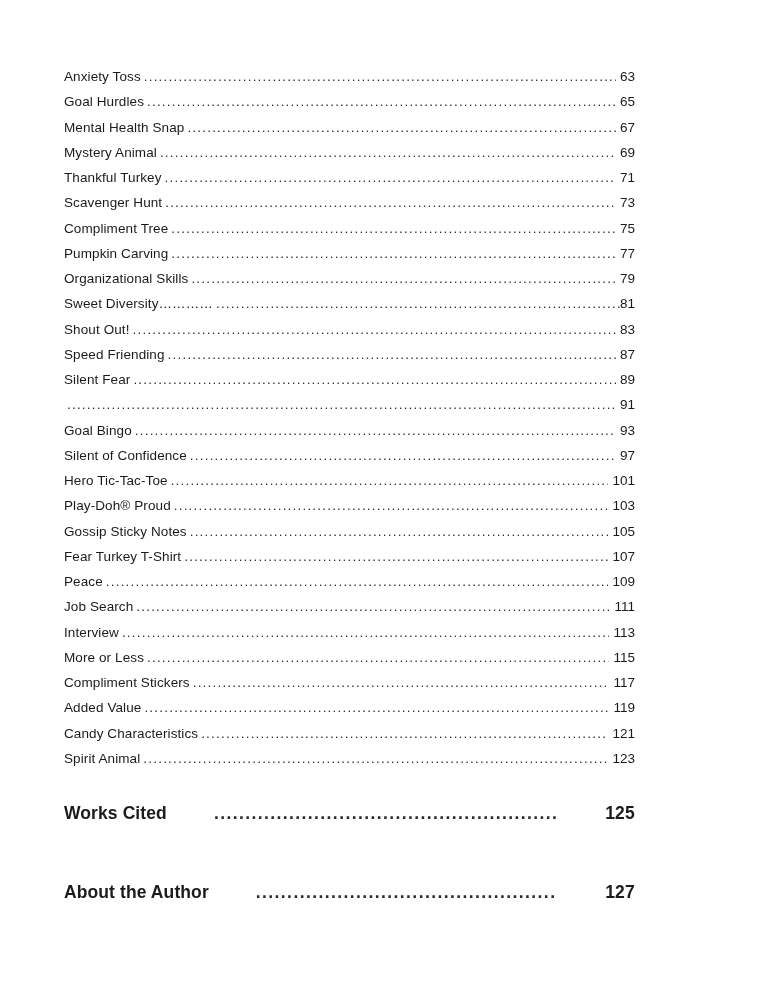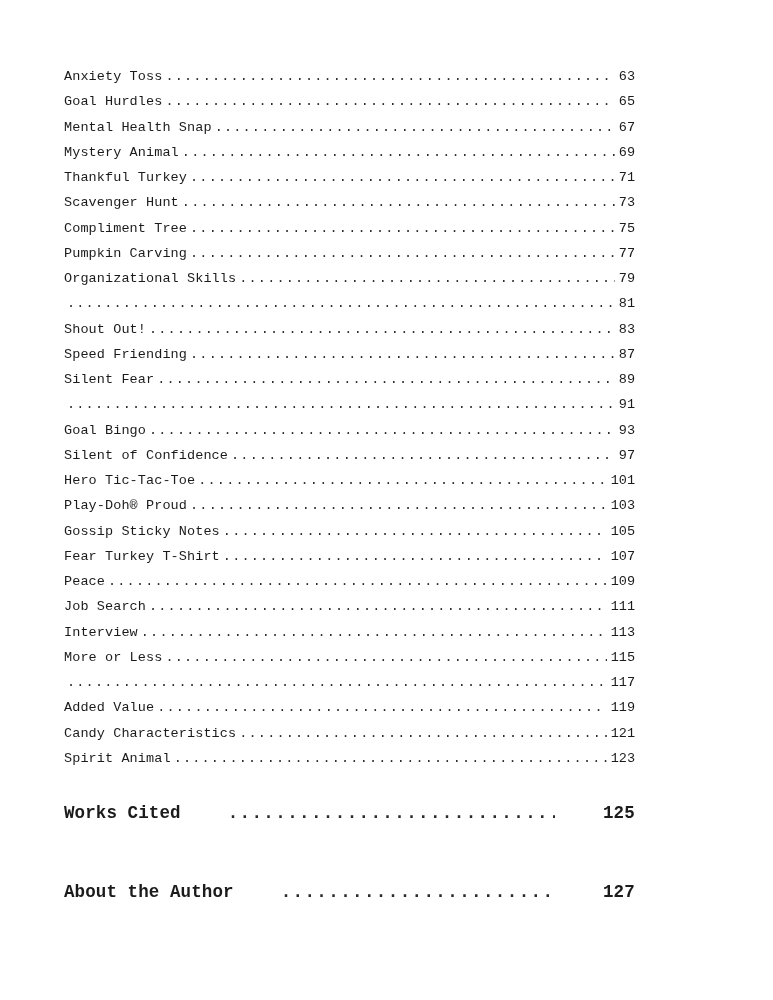--- a/index.html
+++ b/index.html
@@ -5,21 +5,21 @@
   html, body {
     margin: 0;
     padding: 0;
     background: #ffffff;
   }
   .page {
     position: relative;
     width: 773px;
     height: 1000px;
     background: #ffffff;
-    font-family: Liberation Mono, monospace;
+    font-family: Liberation Sans, sans-serif;
     color: #1b1b1b;
     overflow: hidden;
   }
   .toc {
     position: absolute;
     top: 64px;
     left: 64px;
     width: 571px;
   }
   .toc-row {
@@ -111,20 +111,21 @@
           <span class="title">Pumpkin Carving</span>
           <span class="leader">................................................................................................................................................................................................................................................................................................................................................................................................................</span>
           <span class="pagenum">77</span>
         </div>
         <div class="toc-row">
           <span class="title">Organizational Skills</span>
           <span class="leader">................................................................................................................................................................................................................................................................................................................................................................................................................</span>
           <span class="pagenum">79</span>
         </div>
         <div class="toc-row no-gap">
+          <span class="title">Sweet Diversity…………</span>
           <span class="leader">................................................................................................................................................................................................................................................................................................................................................................................................................</span>
           <span class="pagenum">81</span>
         </div>
         <div class="toc-row">
           <span class="title">Shout Out!</span>
           <span class="leader">................................................................................................................................................................................................................................................................................................................................................................................................................</span>
           <span class="pagenum">83</span>
         </div>
         <div class="toc-row">
           <span class="title">Speed Friending</span>
@@ -184,20 +185,21 @@
           <span class="title">Interview</span>
           <span class="leader">................................................................................................................................................................................................................................................................................................................................................................................................................</span>
           <span class="pagenum">113</span>
         </div>
         <div class="toc-row">
           <span class="title">More or Less</span>
           <span class="leader">................................................................................................................................................................................................................................................................................................................................................................................................................</span>
           <span class="pagenum">115</span>
         </div>
         <div class="toc-row">
+          <span class="title">Compliment Stickers</span>
           <span class="leader">................................................................................................................................................................................................................................................................................................................................................................................................................</span>
           <span class="pagenum">117</span>
         </div>
         <div class="toc-row">
           <span class="title">Added Value</span>
           <span class="leader">................................................................................................................................................................................................................................................................................................................................................................................................................</span>
           <span class="pagenum">119</span>
         </div>
         <div class="toc-row">
           <span class="title">Candy Characteristics</span>

